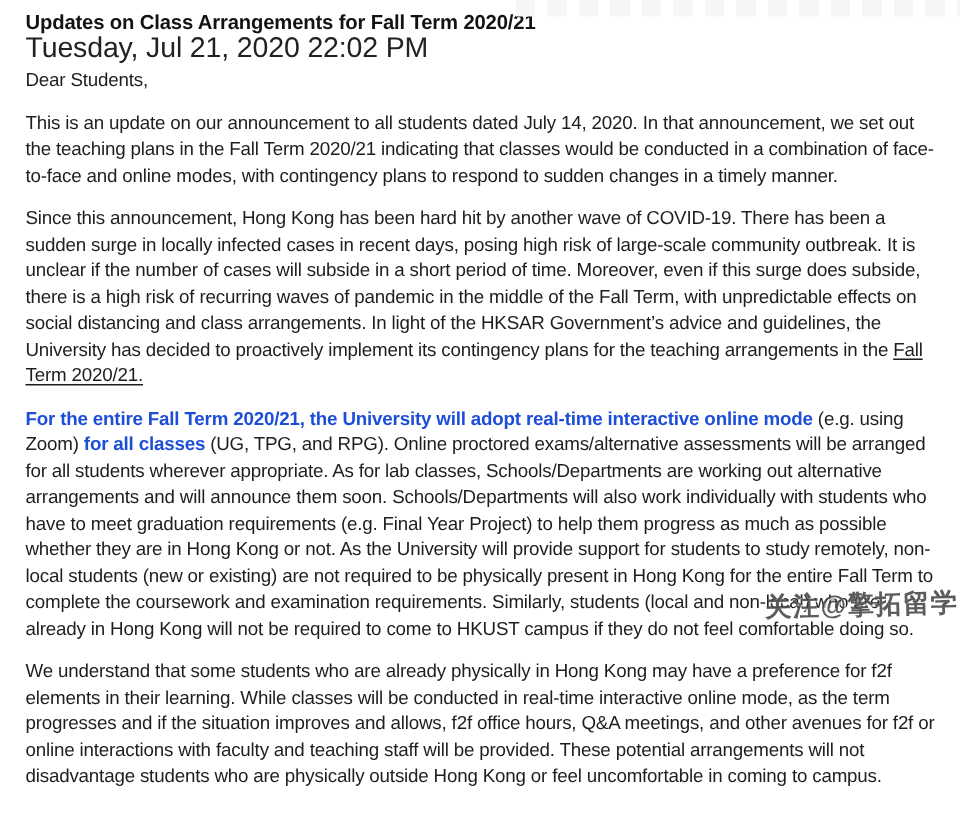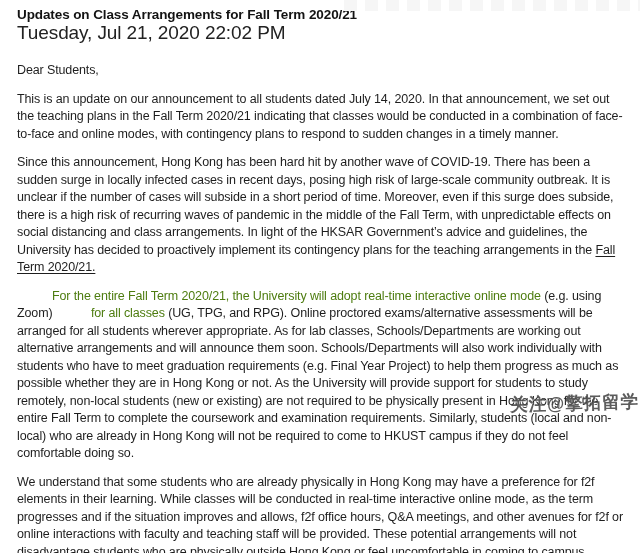--- a/index.html
+++ b/index.html
@@ -30,23 +30,23 @@
     letter-spacing: -0.1px;
     color: #222222;
   }
   p.para {
     font-size: 12.5px;
     line-height: 17.5px;
     letter-spacing: -0.12px;
     margin: 11px 0 0 0;
     text-align: left;
   }
-  p.salutation { margin-top: 20px; }
+  p.salutation { margin-top: 3px; }
   .u { text-decoration: underline; text-underline-offset: 2px; }
-  b.seg { font-weight: normal; color: #4d7c0f; margin-left: 35px; }
+  b.seg { font-weight: bold; color: #1d4ed8; }
 
   
   .topstrip {
     position: absolute;
     top: 0; left: 344px;
     width: 296px; height: 11px;
     background: repeating-linear-gradient(90deg, #f6f6f6 0 13px, #ffffff 13px 21px);
   }
 
   

